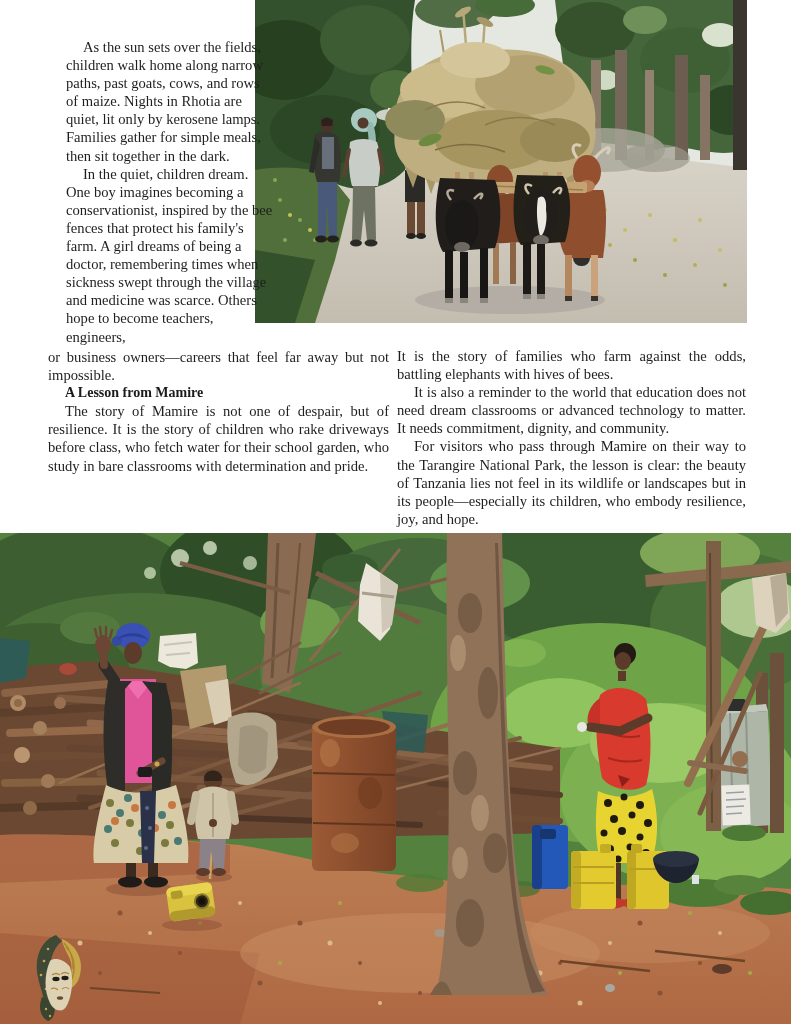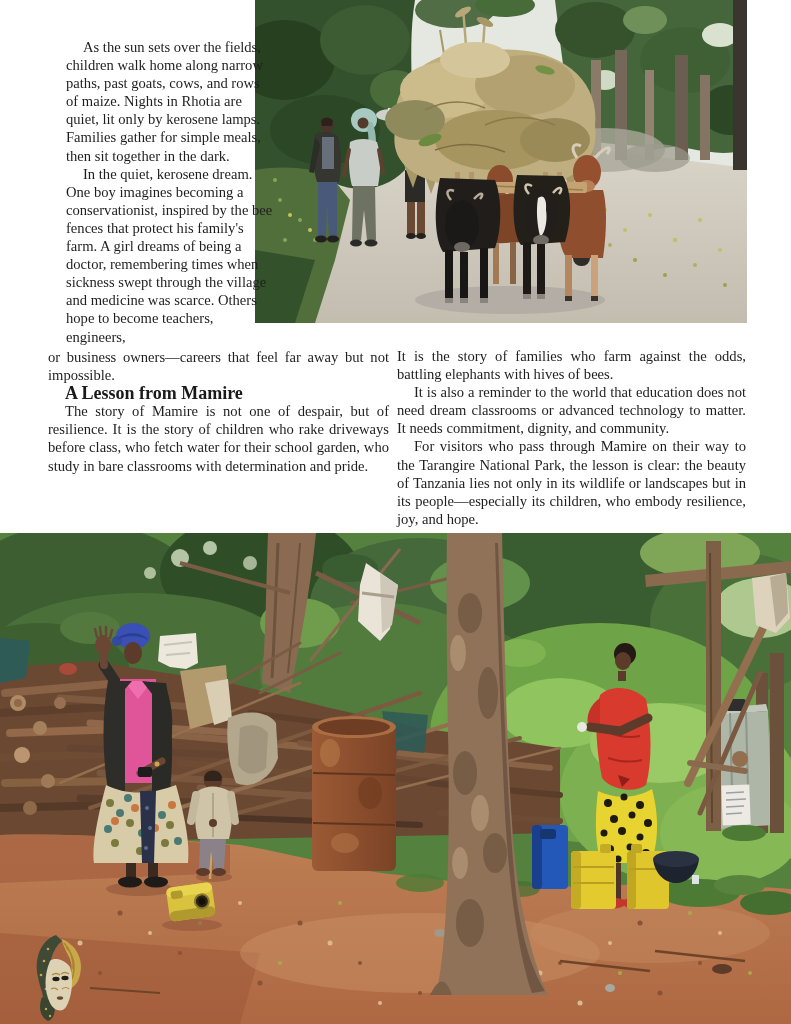--- a/index.html
+++ b/index.html
@@ -4,21 +4,21 @@
 <style>
   html,body{margin:0;padding:0;background:#ffffff;}
   .page{position:relative;width:791px;height:1024px;background:#fff;overflow:hidden;
         font-family:"Liberation Serif", serif;}
   .col{position:absolute;color:#1e1e1e;font-size:14.6px;line-height:18.1px;}
   .col p{margin:0;text-indent:17px;}
   .col p.noindent{text-indent:0;}
   .narrow{left:48px;top:38px;width:207px;text-align:left;margin-left:18px;}
   .lower-left{left:48px;top:348px;width:341px;text-align:justify;}
   .lower-right{left:397px;top:347px;width:349px;text-align:justify;}
-  .heading{font-size:18px;font-weight:bold;margin:11px 0 4px 0;color:#1a1a1a;text-indent:0;}
+  .heading{font-size:14px;font-weight:bold;margin:11px 0 4px 0;color:#1a1a1a;text-indent:0;}
   figure{position:absolute;margin:0;padding:0;}
   .photo-top{left:255px;top:0;width:492px;height:323px;}
   .photo-bottom{left:0;top:533px;width:791px;height:491px;}
   .logo{left:26px;top:931px;width:64px;height:92px;}
   svg{display:block;width:100%;height:100%;}
 </style>
 </head>
 <body>
 
 <div class="page">
@@ -193,33 +193,33 @@
             <rect x="282" y="244" width="8" height="54" fill="#1d1a17"></rect>
           <rect x="268" y="294" width="8" height="5" fill="#8a857c"></rect>
             <rect x="282" y="294" width="8" height="5" fill="#8a857c"></rect>
         </g>
       </g>
     </svg>
   </figure>
 
   <div class="col narrow">
     <p>As the sun sets over the fields, children walk home along narrow paths, past goats, cows, and rows of maize. Nights in Rhotia are quiet, lit only by kerosene lamps. Families gather for simple meals, then sit together in the dark.</p>
-    <p>In the quiet, kerosene dream. One boy imagines becoming a conservationist, inspired by the bee fences that protect his family's farm. A girl dreams of being a doctor, remembering times when sickness swept through the village and medicine was scarce. Others hope to become teachers, engineers,</p>
+    <p>In the quiet, children dream. One boy imagines becoming a conservationist, inspired by the bee fences that protect his family's farm. A girl dreams of being a doctor, remembering times when sickness swept through the village and medicine was scarce. Others hope to become teachers, engineers,</p>
   </div>
 
   <div class="col lower-left">
     <p class="noindent">or business owners—careers that feel far away but not impossible.</p>
     <p class="heading">A Lesson from Mamire</p>
     <p>The story of Mamire is not one of despair, but of resilience. It is the story of children who rake driveways before class, who fetch water for their school garden, who study in bare classrooms with determination and pride.</p>
   </div>
 
   <div class="col lower-right">
     <p class="noindent">It is the story of families who farm against the odds, battling elephants with hives of bees.</p>
     <p>It is also a reminder to the world that education does not need dream classrooms or advanced technology to matter. It needs commitment, dignity, and community.</p>
-    <p>For visitors who pass through Mamire on their way to the Tarangire National Park, the lesson is clear: the beauty of Tanzania lies not only in its wildlife or landscapes but in its people—especially its children, who embody resilience, joy, and hope.</p>
+    <p>For visitors who pass through Mamire on their way to the Tarangire National Park, the lesson is clear: the beauty of Tanzania lies not feel in its wildlife or landscapes but in its people—especially its children, who embody resilience, joy, and hope.</p>
   </div>
 
   <figure class="photo-bottom">
     <svg viewBox="0 0 791 491" preserveAspectRatio="none">
       <defs>
         <linearGradient id="groundG" x1="0" y1="0" x2="0" y2="1">
           <stop offset="0" stop-color="#bd7f54"></stop>
             <stop offset="1" stop-color="#ae6843"></stop>
         </linearGradient>
         <linearGradient id="rustG" x1="0" y1="0" x2="1" y2="0">

